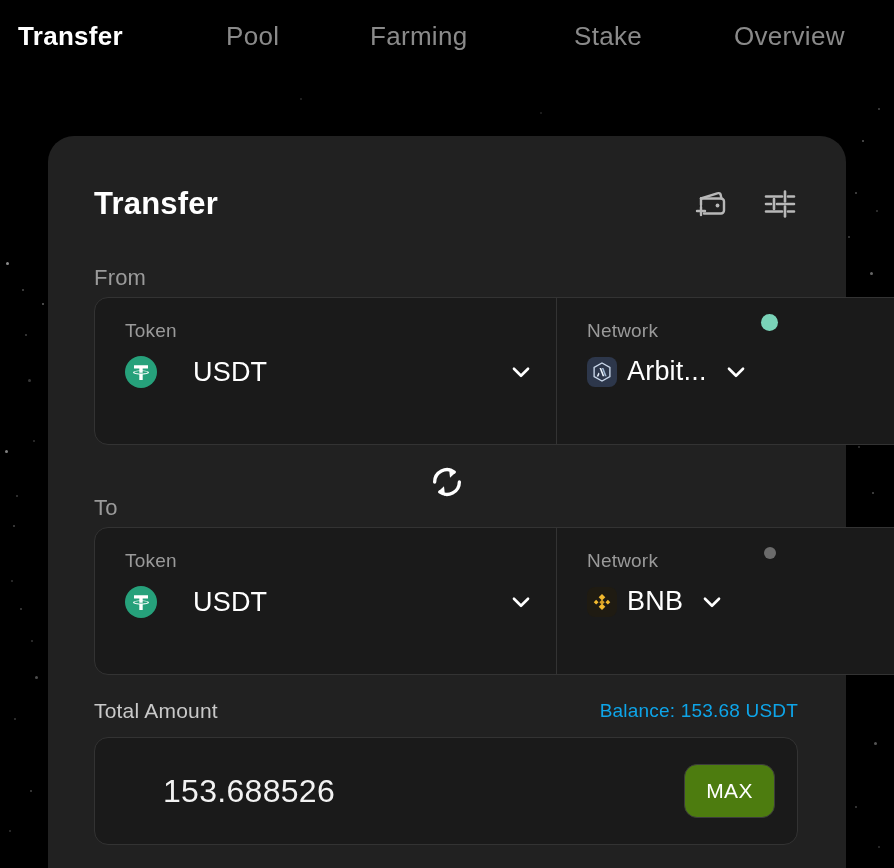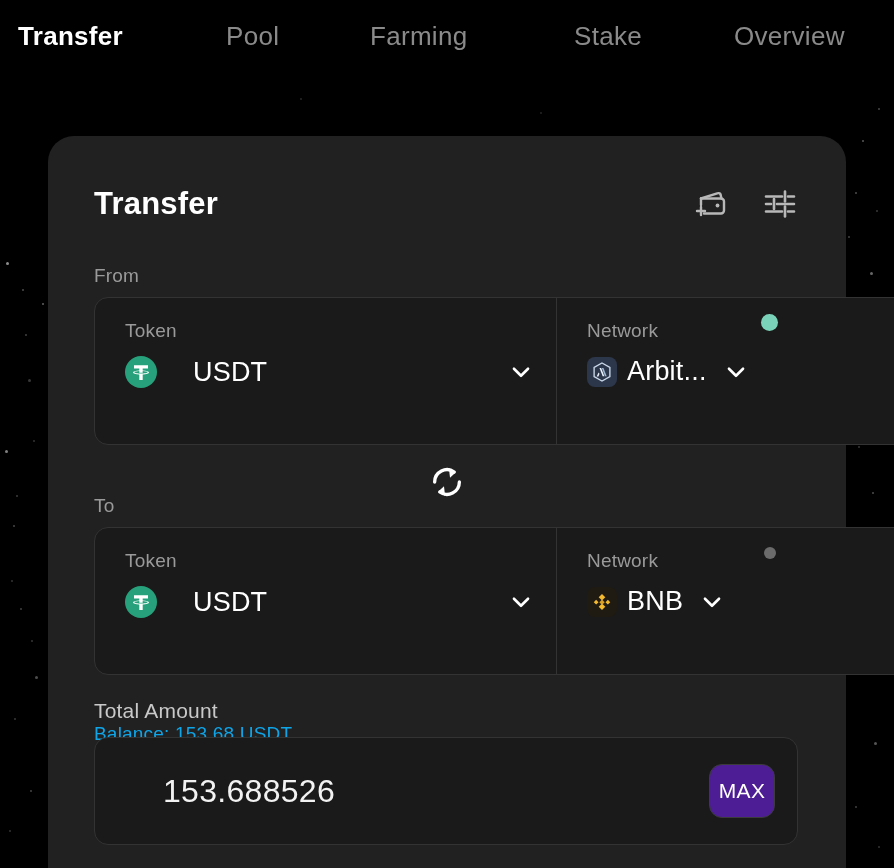--- a/index.html
+++ b/index.html
@@ -98,21 +98,21 @@
     height: 40px;
     display: flex;
     align-items: center;
     justify-content: center;
     cursor: pointer;
   }
 
   
   .section-label {
     position: absolute;
-    font-size: 19px;
+    font-size: 22px;
     color: #9a9a9a;
     letter-spacing: 0.2px;
   }
   .lbl-from { left: 46px; top: 129px; }
   .lbl-to   { left: 46px; top: 359px; }
 
   
   .selector-row {
     position: absolute;
     left: 46px;
@@ -216,23 +216,22 @@
     z-index: 6;
   }
 
   
   .amount-head {
     position: absolute;
     left: 46px;
     top: 563px;
     width: 704px;
     display: flex;
-    align-items: flex-start;
+    align-items: center;
     justify-content: space-between;
-    flex-direction: column;
   }
   .amount-label {
     font-size: 21px;
     color: #c9c9c9;
     letter-spacing: 0.2px;
   }
   .amount-balance {
     font-size: 19px;
     color: #0ea5e9;
     letter-spacing: 0.2px;
@@ -258,23 +257,23 @@
     background: transparent;
     border: none;
     outline: none;
     flex: 1 1 auto;
     font-family: Liberation Sans, sans-serif;
     padding: 0;
     margin-left: 36px;
   }
   .max-btn {
     flex: 0 0 auto;
-    width: 66px;
+    width: 91px;
     height: 54px;
-    background: #4c1d95;
+    background: #4d7c0f;
     border: 1px solid #3c3c3c;
     border-radius: 13px;
     color: #ffffff;
     font-size: 21px;
     font-family: "Liberation Sans", sans-serif;
     letter-spacing: 0.4px;
     cursor: pointer;
     display: flex;
     align-items: center;
     justify-content: center;

